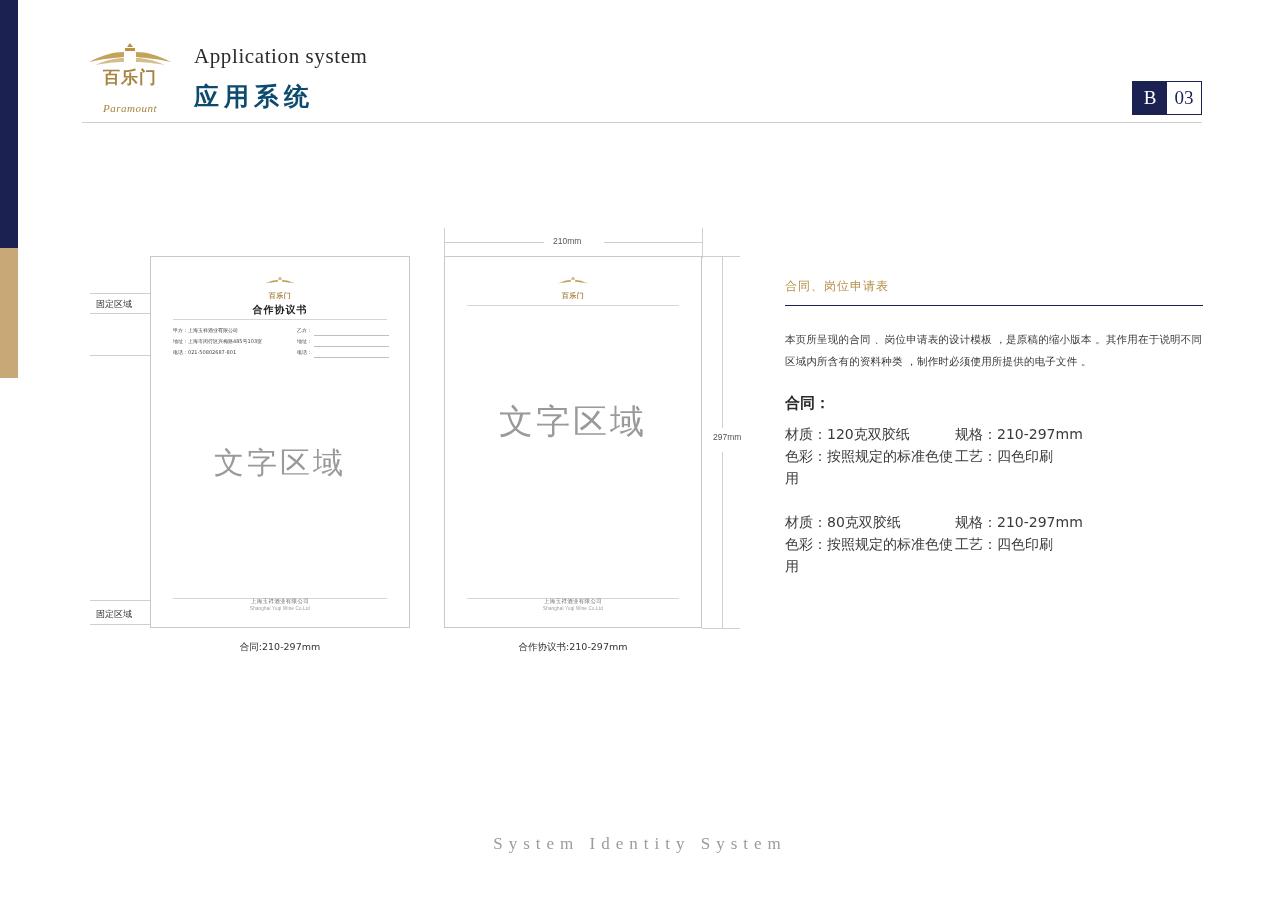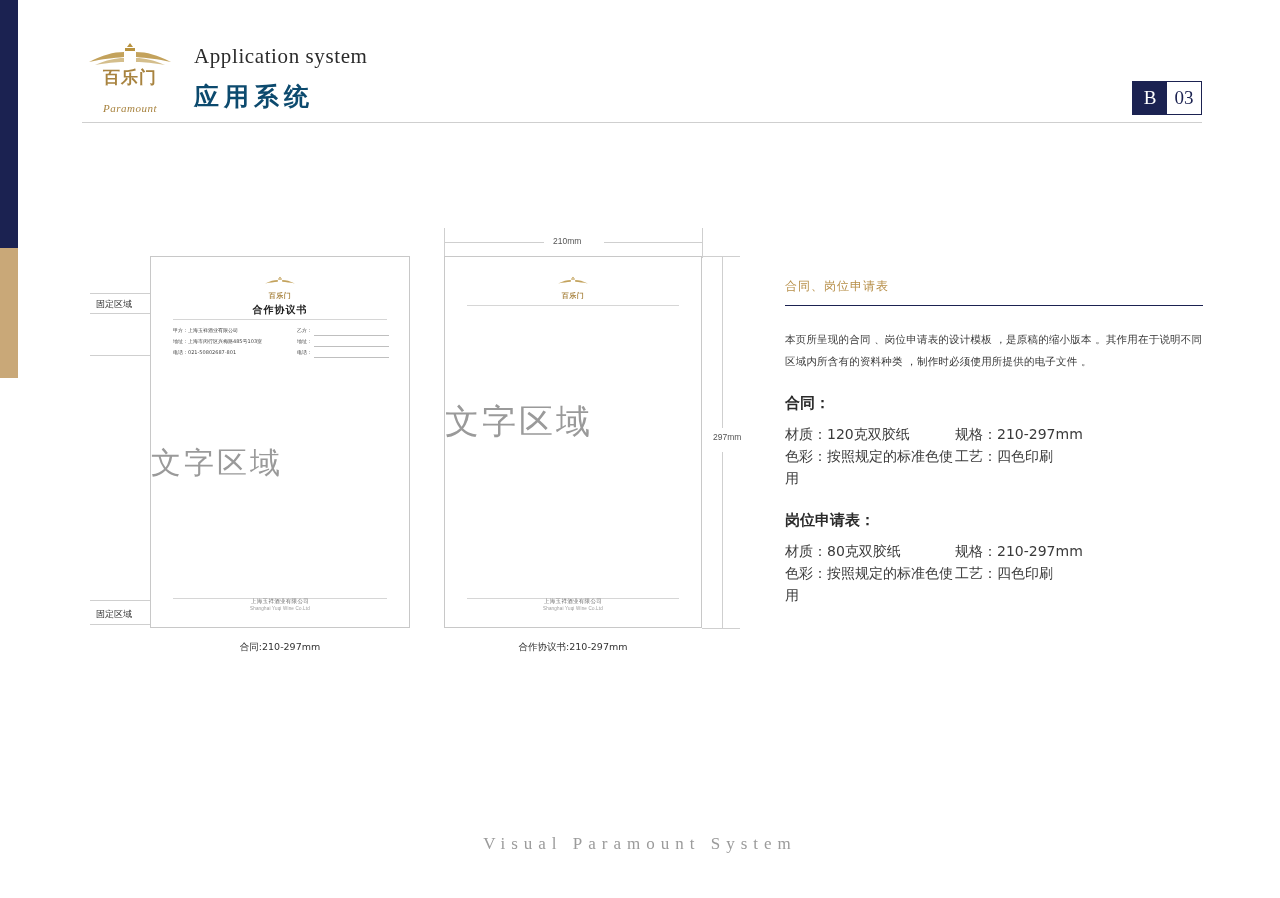--- a/index.html
+++ b/index.html
@@ -181,21 +181,21 @@
   .party-right .lbl { white-space: nowrap; }
   .party-right .line {
     flex: 1;
     border-bottom: 1px solid #bfbfbf;
     height: 7px;
     margin-left: 2px;
   }
   .watermark {
     position: absolute;
     left: 0; right: 0;
-    text-align: left;
+    text-align: center;
     font-family: "DejaVu Sans", sans-serif;
     color: #9a9a9a;
     letter-spacing: 3px;
   }
   #wm-contract {
     top: 186px;
     font-size: 30px;
   }
   #wm-application {
     top: 142px;
@@ -443,25 +443,24 @@
       <div class="spec-a">材质：120克双胶纸</div>
       <div class="spec-b">规格：210-297mm</div>
     </div>
     <div class="spec-row">
       <div class="spec-a">色彩：按照规定的标准色使用</div>
       <div class="spec-b">工艺：四色印刷</div>
     </div>
   </div>
 
   <div class="spec-group">
-    <div class="spec-heading">岗位申请表：</div>
     <div class="spec-row">
       <div class="spec-a">材质：80克双胶纸</div>
       <div class="spec-b">规格：210-297mm</div>
     </div>
     <div class="spec-row">
       <div class="spec-a">色彩：按照规定的标准色使用</div>
       <div class="spec-b">工艺：四色印刷</div>
     </div>
   </div>
 </div>
 
-<div class="footer-vis">Visual  Paramount  System</div>
+<div class="footer-vis">System  Identity  System</div>
 
 </body></html>

